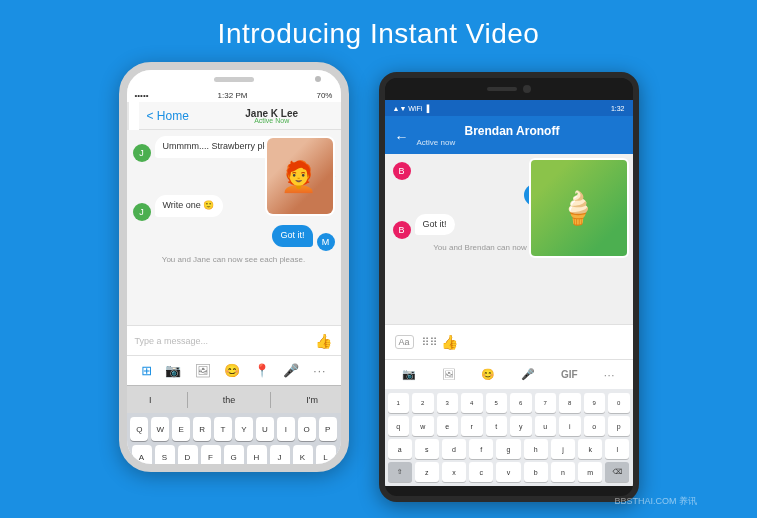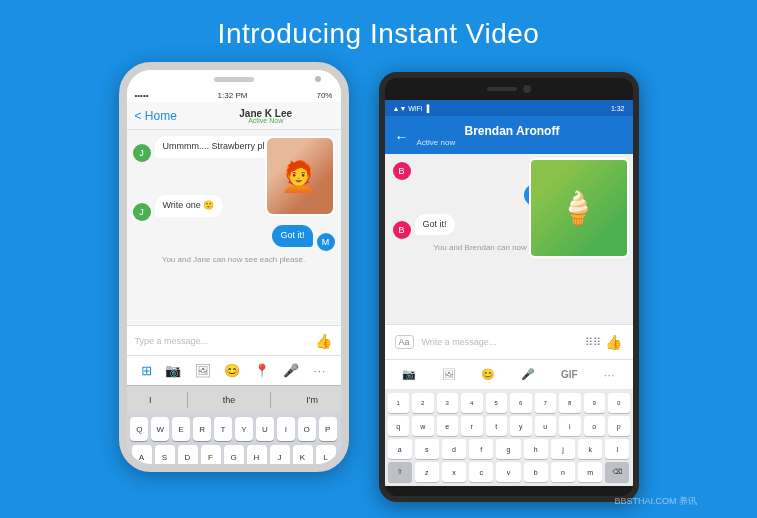--- a/index.html
+++ b/index.html
@@ -74,20 +74,21 @@
       color: #333;
     }
     .iphone-nav-bar {
       background: #f7f7f7;
       border-bottom: 1px solid #e0e0e0;
       padding: 4px 8px;
       display: flex;
       align-items: center;
       gap: 22px;
       height: 28px;
+      margin-left: 12px;
     }
     .iphone-nav-back {
       color: #1a8fe3;
       font-size: 12px;
       display: flex;
       align-items: center;
       gap: 2px;
     }
     .iphone-nav-name {
       font-size: 10px;
@@ -529,21 +530,20 @@
         <div class="chat-bubble sent" style="font-size:9px;">OK! How many sco...</div>
       </div>
       <div class="chat-row">
         <div class="avatar-small" style="background:#e91e63;display:flex;align-items:center;justify-content:center;font-size:9px;color:white;">B</div>
         <div class="chat-bubble received" style="font-size:9px;">Got it!</div>
       </div>
       <div style="margin-top:4px;" class="see-each-other">You and Brendan can now see each other.</div>
     </div>
     <div class="android-input-area">
       <span style="font-size:9px;color:#888;margin-right:8px;border:1px solid #ccc;border-radius:3px;padding:1px 3px;">Aa</span>
-      <span style="font-size:9px;color:#bbb;flex:1;">Write a message...</span>
       <span style="color:#888;font-size:11px;margin-right:4px;">⠿⠿</span>
       <span style="color:#1a8fe3;font-size:14px;">👍</span>
     </div>
     <div class="android-toolbar">
       <span style="font-size:11px;color:#888;">📷</span>
       <span style="font-size:11px;color:#888;">🖼</span>
       <span style="font-size:11px;color:#888;">😊</span>
       <span style="font-size:11px;color:#888;">🎤</span>
       <span style="font-size:10px;color:#888;font-weight:bold;">GIF</span>
       <span style="font-size:11px;color:#888;">···</span>

